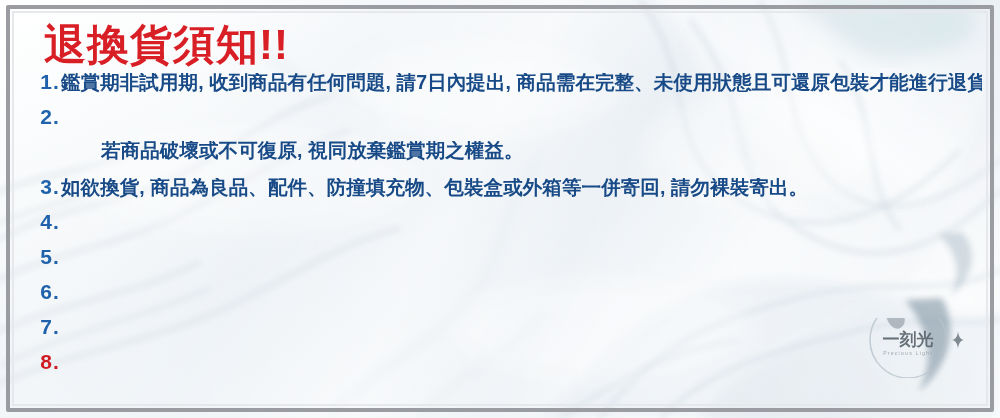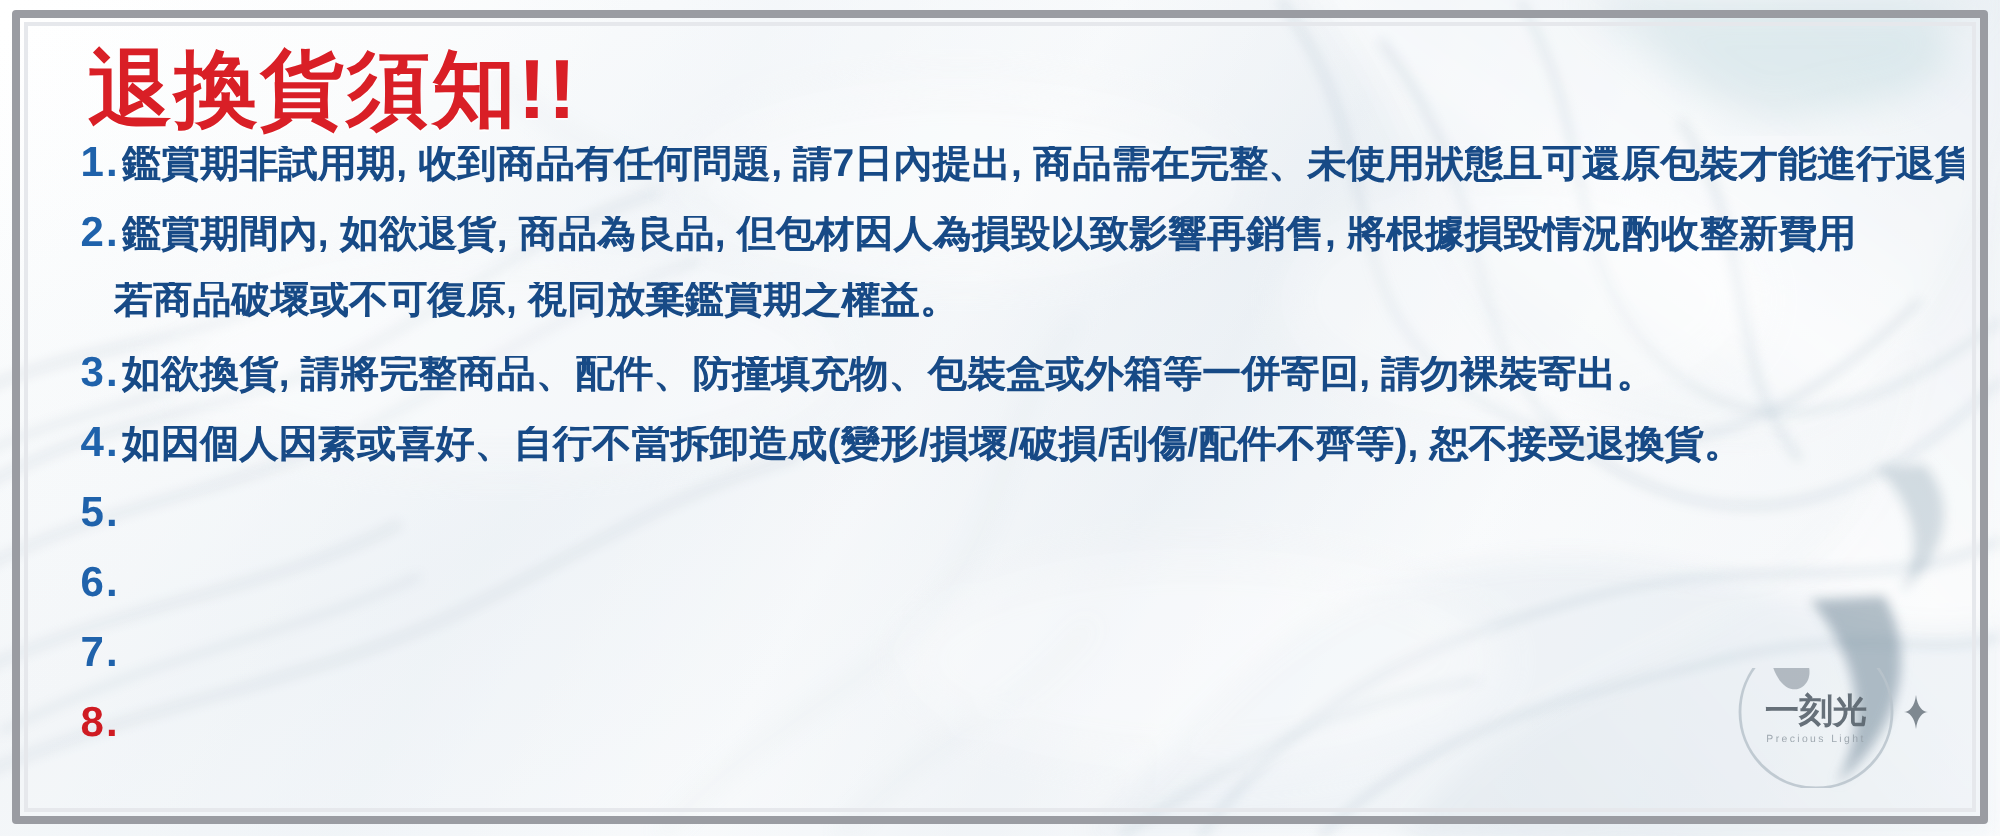--- a/index.html
+++ b/index.html
@@ -127,34 +127,34 @@
 
   .row .txt {
     flex: 0 1 auto;
     overflow: hidden;
   }
 
   
   .row.cont {
     padding-left: 27px;
   }
-  .row.cont .txt { color: #174a86; }
+  .row.cont .txt { color: #174a86; margin-left: 44px; }
 
   
   .row.red .num,
   .row.red .dot,
   .row.red .txt {
     color: #cf1b22;
   }
 
   
   .logo {
     position: absolute;
     right: 28px;
-    bottom: 24px;
+    bottom: 40px;
     width: 112px;
     height: 60px;
     pointer-events: none;
   }
 
   .logo svg { display: block; }
 
   
 </style>
 </head>
@@ -265,37 +265,35 @@
 
       <li class="row">
         <span class="num">1</span>
           <span class="dot">.</span>
           <span class="txt">鑑賞期非試用期, 收到商品有任何問題, 請7日內提出, 商品需在完整、未使用狀態且可還原包裝才能進行退貨。</span>
       </li>
 
       <li class="row">
         <span class="num">2</span>
           <span class="dot">.</span>
-          <span class="txt">鑑賞期間內, 如欲退貨, 商品為良品, 但包材因人為損毀以致影響再銷售, 將根據損毀情況酌收整新費用</span>
       </li>
 
       <li class="row cont">
         <span class="txt">若商品破壞或不可復原, 視同放棄鑑賞期之權益。</span>
       </li>
 
       <li class="row">
         <span class="num">3</span>
           <span class="dot">.</span>
-          <span class="txt">如欲換貨, 請將完整商品、配件、防撞填充物、包裝盒或外箱等一併寄回, 請勿裸裝寄出。</span>
+          <span class="txt">如欲換貨, 商品為良品、配件、防撞填充物、包裝盒或外箱等一併寄回, 請勿裸裝寄出。</span>
       </li>
 
       <li class="row">
         <span class="num">4</span>
           <span class="dot">.</span>
-          <span class="txt">如因個人因素或喜好、自行不當拆卸造成(變形/損壞/破損/刮傷/配件不齊等), 恕不接受退換貨。</span>
       </li>
 
       <li class="row">
         <span class="num">5</span>
           <span class="dot">.</span>
       </li>
 
       <li class="row">
         <span class="num">6</span>
           <span class="dot">.</span>

